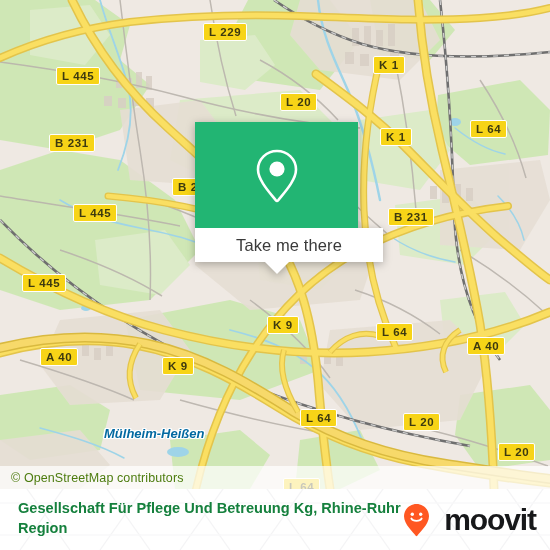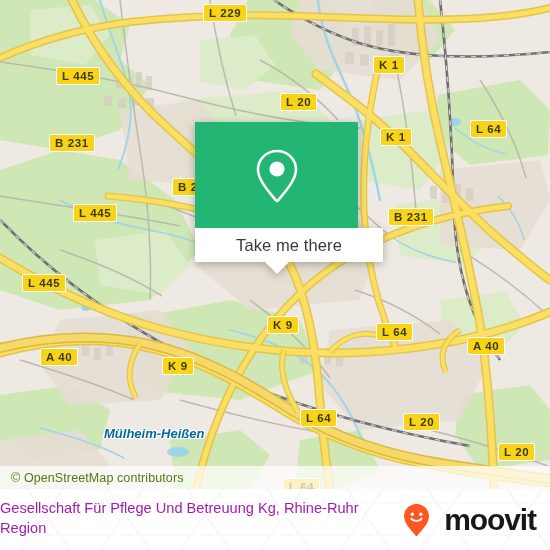--- a/index.html
+++ b/index.html
@@ -58,22 +58,22 @@
   
   #footer{
     position:absolute;left:0;top:489px;width:550px;height:61px;
     background:#ffffff;overflow:hidden;
   }
   #footer-watermark{
     position:absolute;left:0;top:0;width:550px;height:61px;
     opacity:.5;
   }
   #footer-title{
-    position:absolute;left:0;top:9px;width:390px;
-    font-size:14.6px;line-height:20px;color:#a21caf;
+    position:absolute;left:18px;top:9px;width:390px;
+    font-size:14.6px;line-height:20px;color:#15803d;font-weight:bold;
   }
   #logo{
     position:absolute;right:14px;top:14px;
     display:flex;align-items:center;gap:14px;height:34px;
   }
   #logo-pin{width:27px;height:34px;}
   #logo-text{
     font-size:30px;line-height:30px;color:#17181a;
     letter-spacing:-1.1px;font-weight:bold;
   }
@@ -267,21 +267,21 @@
       </g>
       <g stroke="#fadf62" fill="none" stroke-width="3.6">
         <path d="M298 412 C286 392 278 370 284 350"></path>
         <path d="M140 344 C128 362 126 380 136 398"></path>
         <path d="M460 330 C444 340 438 356 446 372"></path>
         <path d="M330 352 C344 336 362 330 380 336"></path>
       </g>
     </svg>
 
     <div>
-      <div class="shield" style="left:203px;top:4px;">L 229</div>
+      <div class="shield" style="left:203px;top:23px;">L 229</div>
       <div class="shield" style="left:373px;top:56px;">K 1</div>
       <div class="shield" style="left:280px;top:93px;">L 20</div>
       <div class="shield" style="left:56px;top:67px;">L 445</div>
       <div class="shield" style="left:380px;top:128px;">K 1</div>
       <div class="shield" style="left:470px;top:120px;">L 64</div>
       <div class="shield" style="left:49px;top:134px;">B 231</div>
       <div class="shield" style="left:172px;top:178px;z-index:10;">B 2</div>
       <div class="shield" style="left:388px;top:208px;">B 231</div>
       <div class="shield" style="left:73px;top:204px;">L 445</div>
       <div class="shield" style="left:22px;top:274px;">L 445</div>

